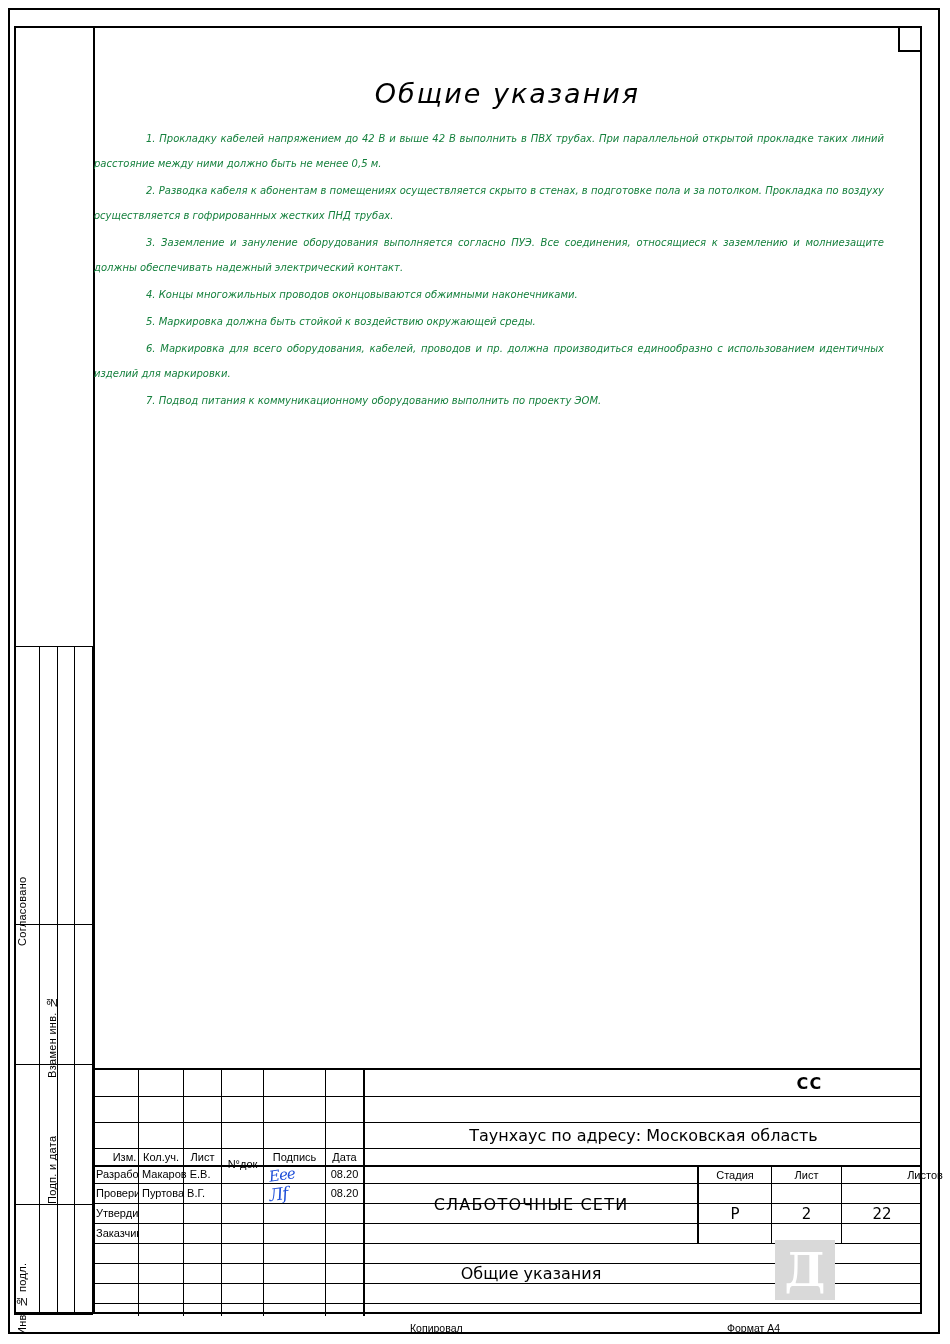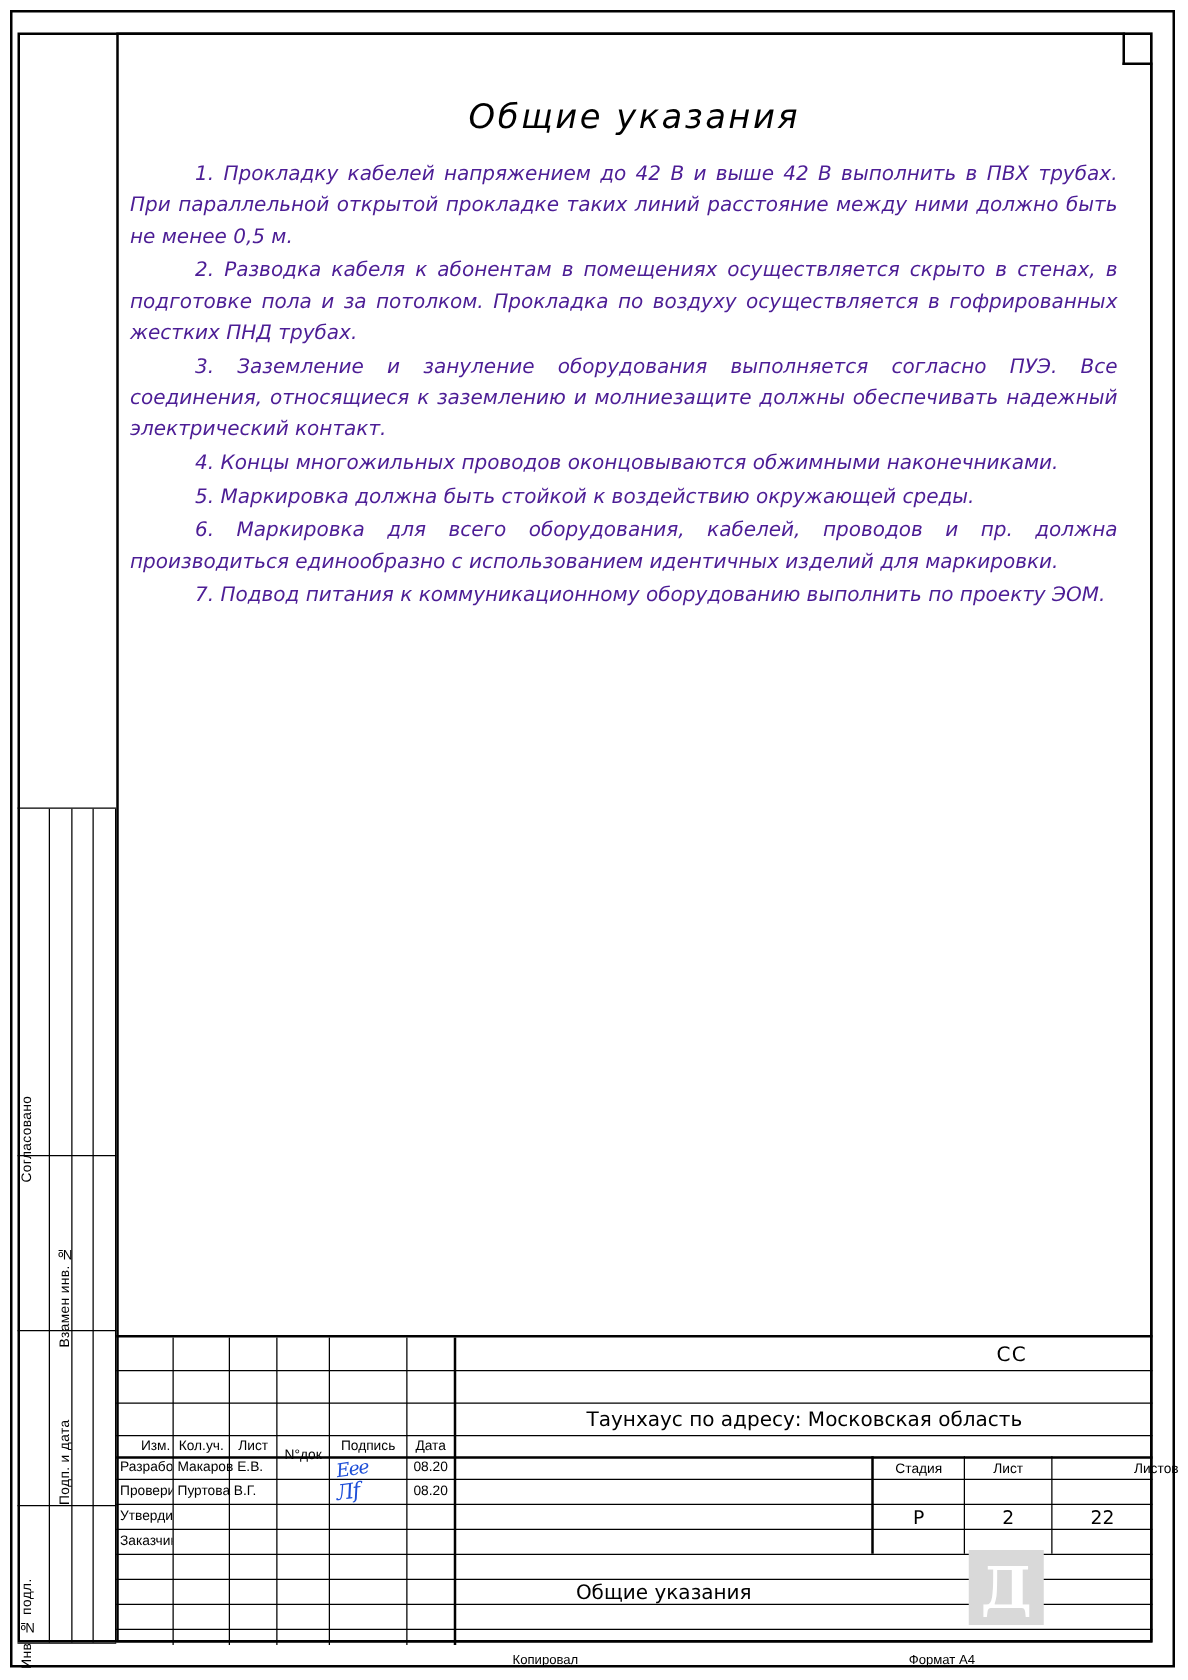--- a/index.html
+++ b/index.html
@@ -101,28 +101,28 @@
     width: 829px;
     text-align: center;
     font-family: "DejaVu Sans", sans-serif;
     font-size: 27px;
     font-style: italic;
     letter-spacing: 2px;
     color: #000;
   }
   .body-text {
     position: absolute;
-    left: 104px; top: 126px;
+    left: 94px; top: 126px;
     width: 790px;
     font-family: "DejaVu Sans", sans-serif;
     font-style: italic;
-    font-size: 16px;
+    font-size: 10px;
     line-height: 25px;
     text-align: justify;
-    color: #4c1d95;
+    color: #15803d;
   }
   .body-text p {
     margin: 0 0 2px 0;
     text-indent: 52px;
   }
 
   
   .stamp {
     position: absolute;
     left: 93px;
@@ -252,21 +252,21 @@
     <div class="l v" style="left:90px;  height:246px;"></div>
     <div class="l v" style="left:128px; height:246px;"></div>
     <div class="l v" style="left:170px; height:246px;"></div>
     <div class="l v" style="left:232px; height:246px;"></div>
     <div class="l vb" style="left:270px; height:246px;"></div>
 
     <div class="l vb" style="left:604px; top:95px; height:78px;"></div>
     <div class="l v" style="left:678px; top:95px; height:78px;"></div>
     <div class="l v" style="left:748px; top:95px; height:78px;"></div>
 
-    <div class="cell big" style="left:604px; top:0px; width:225px; height:26px;">СС</div>
+    <div class="cell big" style="left:604px; top:0px; width:225px; height:26px;font-weight:bold;">СС</div>
 
     <div class="cell med" style="left:272px; top:52px; width:557px; height:26px;">Таунхаус по адресу: Московская область</div>
 
     <div class="cell" style="left:0px;   top:78px; width:45px;  height:17px;padding-left:18px;">Изм.</div>
     <div class="cell" style="left:46px;  top:78px; width:44px;  height:17px;">Кол.уч.</div>
     <div class="cell" style="left:91px;  top:78px; width:37px;  height:17px;">Лист</div>
     <div class="cell" style="left:129px; top:78px; width:41px;  height:32px;">N°док</div>
     <div class="cell" style="left:171px; top:78px; width:61px;  height:17px;">Подпись</div>
     <div class="cell" style="left:233px; top:78px; width:37px;  height:17px;">Дата</div>
 
@@ -277,20 +277,21 @@
     <div class="cell left" style="left:0px;  top:113px; width:45px; height:20px;">Проверил</div>
     <div class="cell left" style="left:46px; top:113px; width:82px; height:20px;">Пуртова В.Г.</div>
     <div class="cell" style="left:233px; top:113px; width:37px; height:20px;">08.20</div>
 
     <div class="cell left" style="left:0px;  top:133px; width:45px; height:20px;">Утвердил</div>
     <div class="cell left" style="left:0px;  top:153px; width:45px; height:20px;">Заказчик</div>
 
     <div class="sig" style="left:176px; top:96px;">Еее</div>
     <div class="sig sig2" style="left:176px; top:114px;">Лf</div>
 
+    <div class="cell big" style="left:272px; top:95px; width:332px; height:78px;">СЛАБОТОЧНЫЕ СЕТИ</div>
 
     <div class="cell" style="left:606px; top:95px; width:72px; height:20px;">Стадия</div>
     <div class="cell" style="left:679px; top:95px; width:69px; height:20px;">Лист</div>
     <div class="cell" style="left:792px; top:95px; width:80px; height:20px;">Листов</div>
 
     <div class="cell stage-val" style="left:606px; top:115px; width:72px; height:58px;">Р</div>
     <div class="cell stage-val" style="left:679px; top:115px; width:69px; height:58px;">2</div>
     <div class="cell stage-val" style="left:749px; top:115px; width:80px; height:58px;">22</div>
 
     <div class="cell med" style="left:272px; top:173px; width:332px; height:60px;">Общие указания</div>

